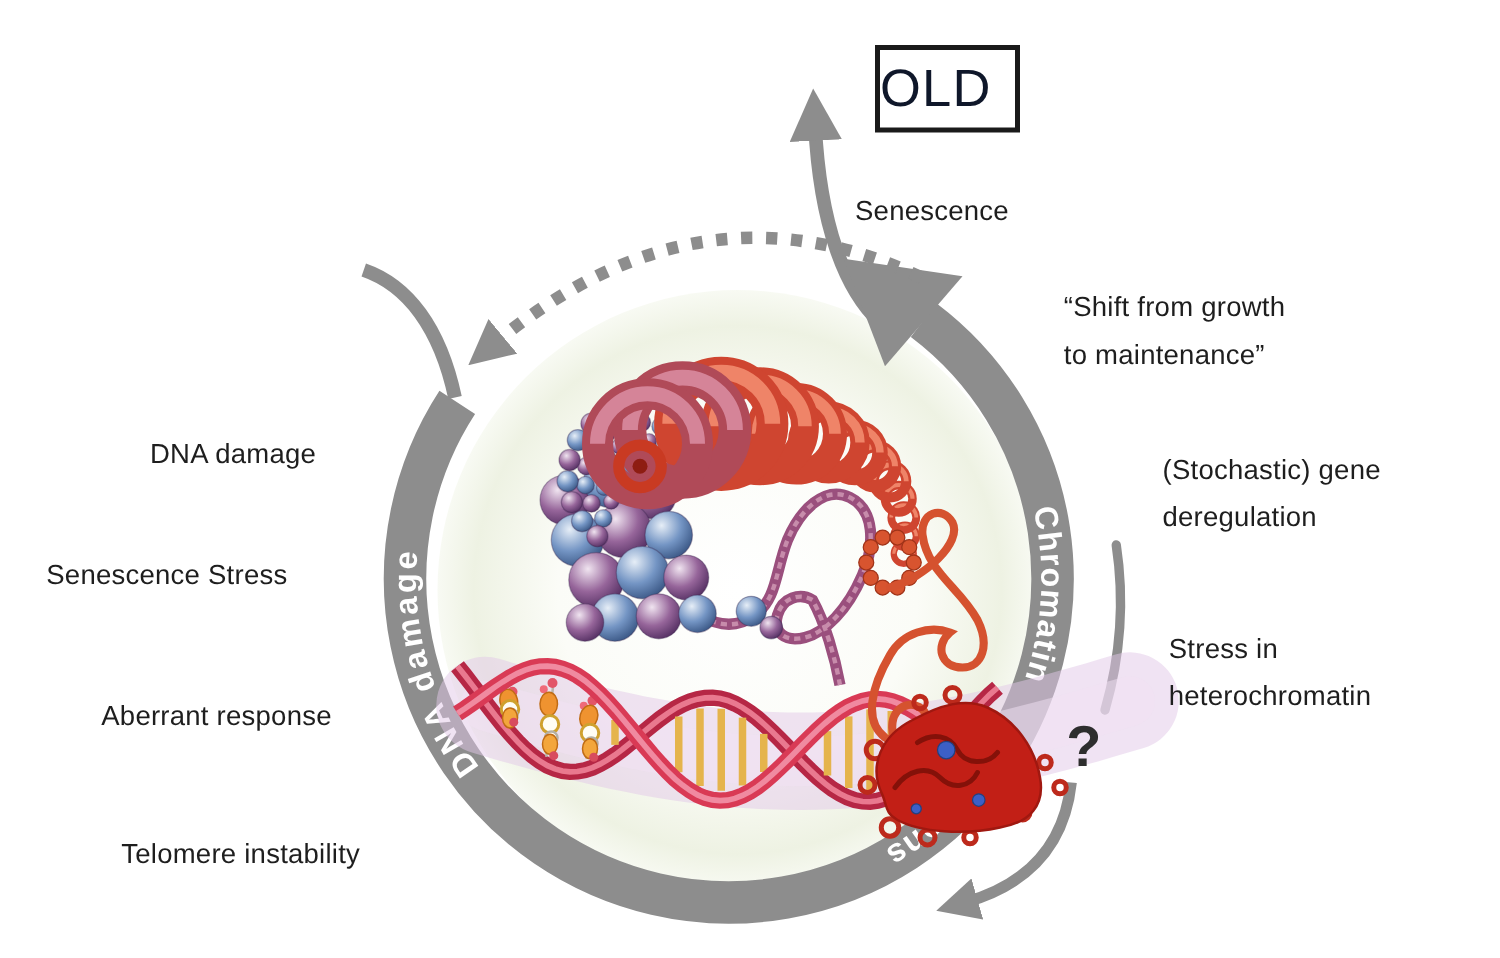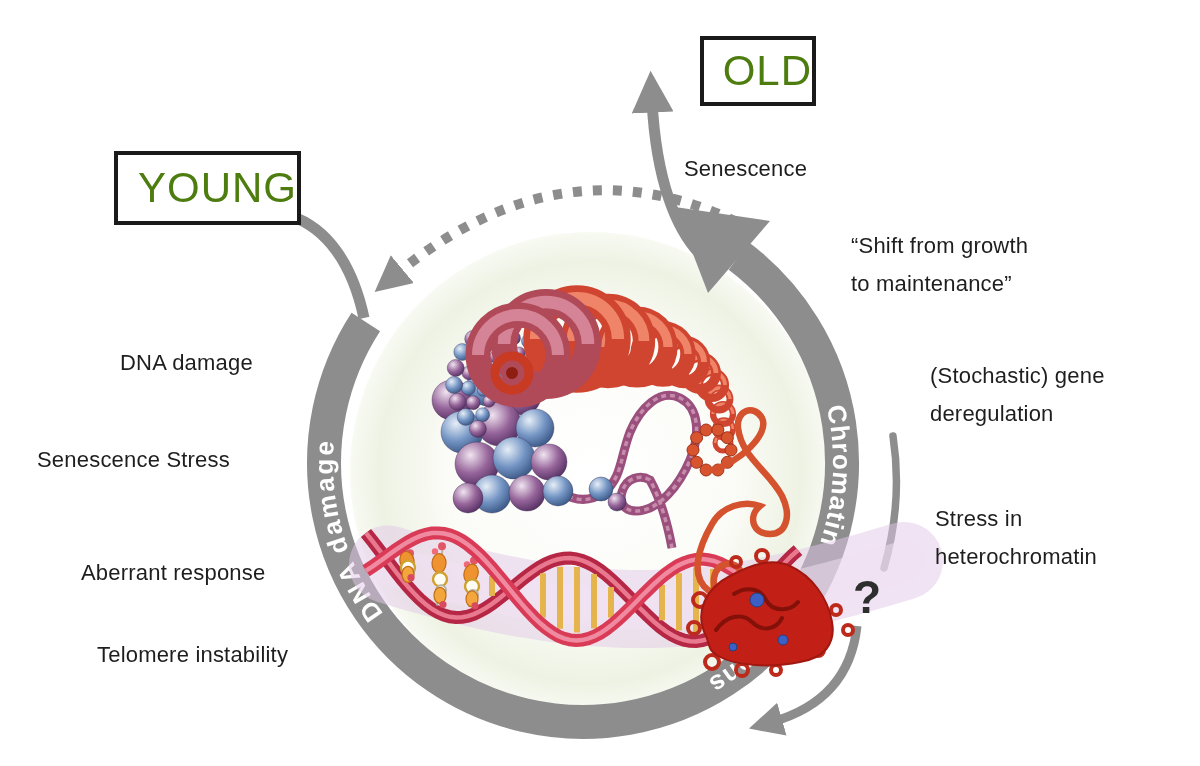--- a/index.html
+++ b/index.html
@@ -4,22 +4,22 @@
 <style>
   html,body{margin:0;padding:0;background:#ffffff;}
   .canvas{
     position:relative;width:1200px;height:766px;background:#ffffff;overflow:hidden;
     font-family:"Liberation Sans",sans-serif;color:#1e1e1e;
   }
   .canvas svg{position:absolute;left:0;top:0;}
   .lbl{position:absolute;font-size:22px;line-height:38px;white-space:nowrap;letter-spacing:.2px;color:#1e1e1e;}
   .stagebox{
     position:absolute;border:4px solid #1a1a1a;background:#ffffff;
-    display:flex;align-items:center;justify-content:flex-end;
-    font-size:42px;letter-spacing:1px;color:#4d7c0f;
+    display:flex;align-items:center;justify-content:flex-start;
+    font-size:42px;letter-spacing:1px;color:#0f172a;
   }
   .qmark{position:absolute;font-size:46px;font-weight:bold;color:#2e2e2e;}
   .arctext{fill:#ffffff;font-family:"Liberation Sans",sans-serif;font-weight:bold;font-size:26px;}
 </style>
 </head>
 <body>
 
 <div class="canvas">
 
   <svg width="1200" height="766" viewBox="0 0 1200 766">
@@ -228,31 +228,28 @@
         <circle cx="848" cy="630" r="5" fill="none" stroke="#bd2a1c" stroke-width="4"></circle>
         <path d="M 706 636 C 694 612 706 588 730 576 C 752 564 772 558 790 566 C 812 576 828 598 832 622 C 836 644 824 658 800 662 C 772 668 736 666 718 656 C 708 650 710 646 706 636 Z" fill="#c21f16" stroke="#a01810" stroke-width="2"></path>
         <path d="M 716 630 C 726 616 742 612 752 622 C 762 632 776 630 782 618" fill="none" stroke="#841109" stroke-width="4" stroke-linecap="round"></path>
         <path d="M 734 594 C 746 586 760 588 766 600 C 772 612 790 612 798 602" fill="none" stroke="#841109" stroke-width="4" stroke-linecap="round"></path>
         <circle cx="757" cy="600" r="7" fill="#3c5fc6" stroke="#23407f" stroke-width="1"></circle>
         <circle cx="783" cy="640" r="5" fill="#3c5fc6" stroke="#23407f" stroke-width="1"></circle>
         <circle cx="733" cy="647" r="4" fill="#3c5fc6" stroke="#23407f" stroke-width="1"></circle>
       </g>
   </svg>
 
-  <div class="stagebox" style="left:114px;top:151px;width:179px;height:66px">
-    <span>YOUNG</span>
-  </div>
   <div class="stagebox" style="left:700px;top:36px;width:108px;height:62px">
     <span>OLD</span>
   </div>
 
   <div class="lbl" style="left:120px;top:344px">DNA damage</div>
   <div class="lbl" style="left:37px;top:441px">Senescence Stress</div>
   <div class="lbl" style="left:81px;top:554px">Aberrant response</div>
-  <div class="lbl" style="left:97px;top:636px">Telomere instability</div>
+  <div class="lbl" style="left:97px;top:664px">Telomere instability</div>
 
   <div class="lbl" style="left:684px;top:150px">Senescence</div>
   <div class="lbl" style="left:930px;top:357px">
     <div>(Stochastic) gene</div>
     <div>deregulation</div>
   </div>
   <div class="lbl" style="left:851px;top:227px">
     <div>“Shift from growth</div>
     <div>to maintenance”</div>
   </div>

